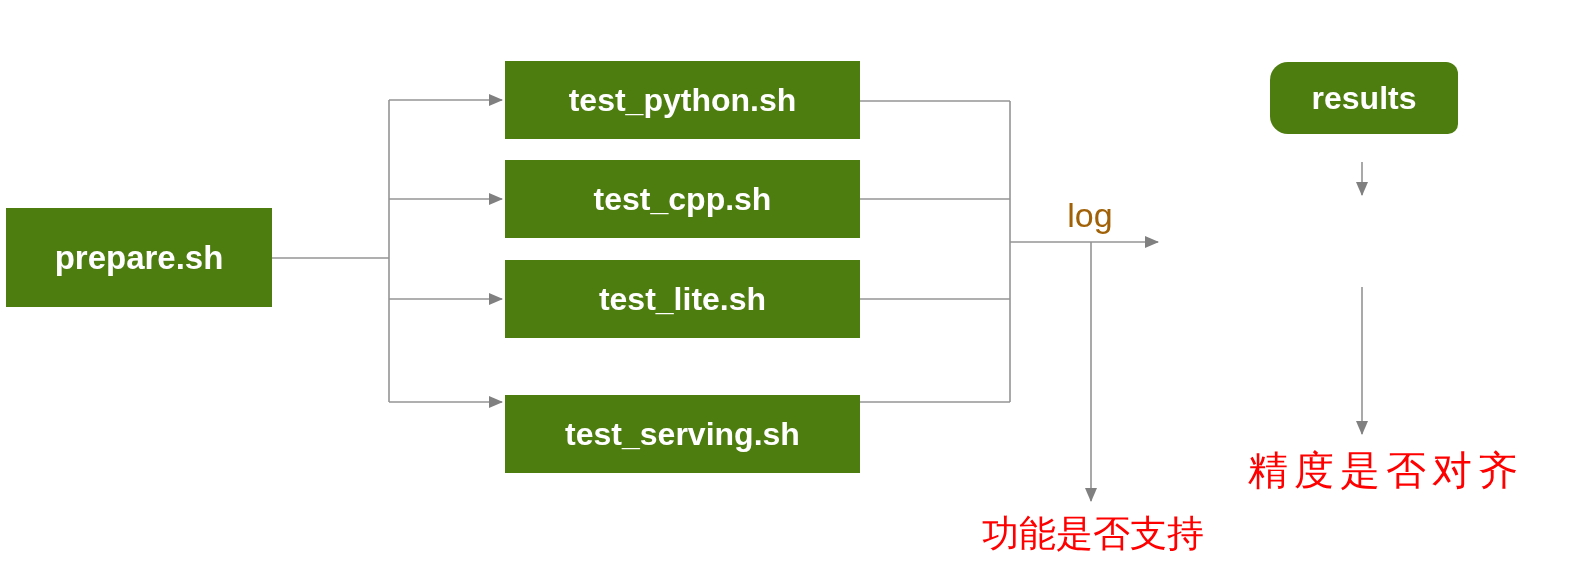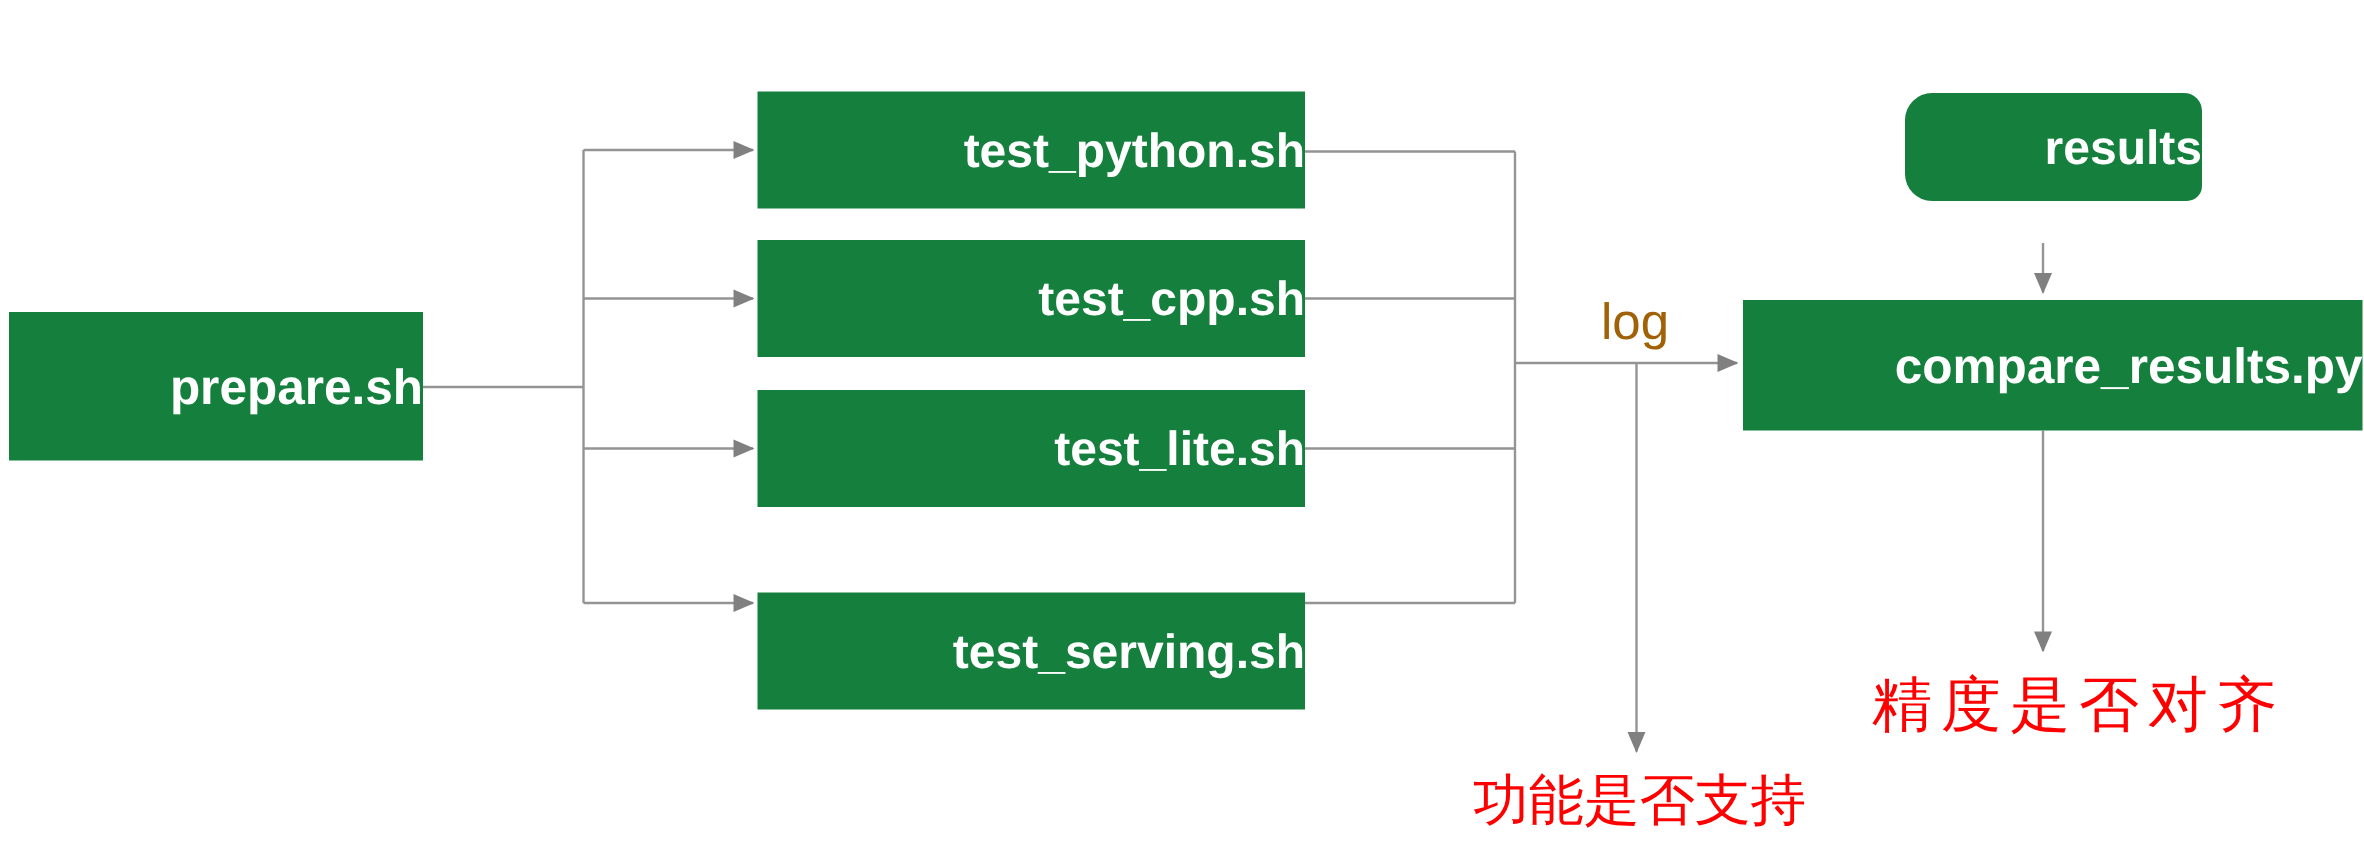--- a/index.html
+++ b/index.html
@@ -6,27 +6,26 @@
   .canvas{
     position:relative;
     width:1576px;height:569px;
     background:#ffffff;
     font-family:"Liberation Sans","DejaVu Sans",sans-serif;
     overflow:hidden;
   }
   svg.connectors{position:absolute;left:0;top:0;width:1576px;height:569px;}
   .node{
     position:absolute;
-    background:#15803d;
+    background:#4d7c0f;
     color:#ffffff;
-    display:flex;align-items:center;justify-content:flex-end;
+    display:flex;align-items:center;justify-content:center;
     font-weight:700;
     text-align:center;
     line-height:1;
-    padding-left:10px;
   }
   .node-prepare{left:6px;top:208px;width:266px;height:99px;font-size:33px;}
   .node-test{left:505px;width:355px;height:78px;font-size:32px;}
   .node-test-0{top:61px;}
   .node-test-1{top:160px;}
   .node-test-2{top:260px;}
   .node-test-3{top:363px;margin-top:32px;}
   .node-results{
     left:1270px;top:62px;width:188px;height:72px;font-size:32px;
     border-radius:18px 12px 10px 18px;
@@ -99,23 +98,20 @@
     <span>test_lite.sh</span>
   </div>
   <div class="node node-test node-test-3">
     <span>test_serving.sh</span>
   </div>
 
   <div class="node node-results">
     <span>results</span>
   </div>
 
-  <div class="node node-compare">
-    <span>compare_results.py</span>
-  </div>
 
   <div class="edge-label edge-label-log">log</div>
 
   <div class="annotation annotation-function">功能是否支持</div>
 
   <div class="annotation annotation-precision">精度是否对齐</div>
 
 </div>
 
 </body></html>

